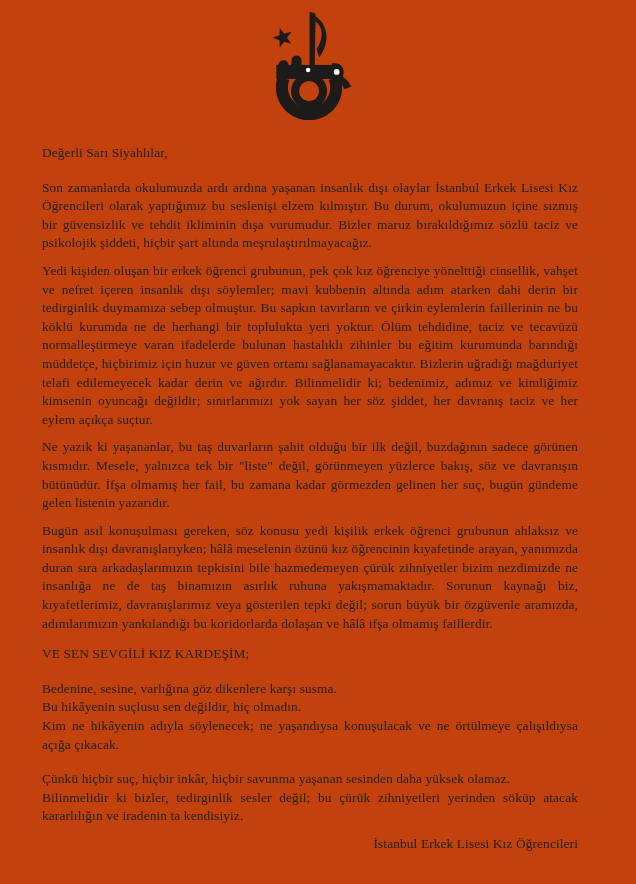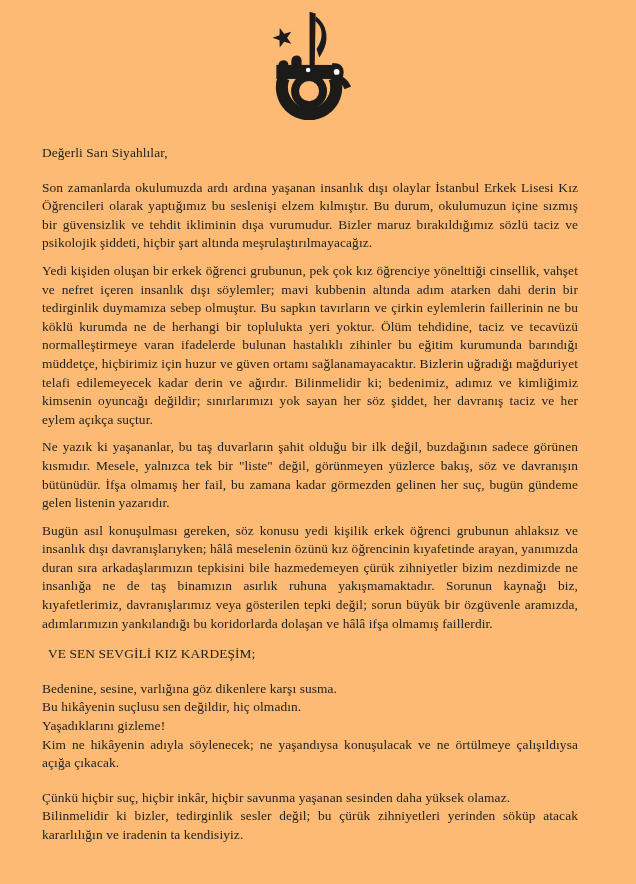--- a/index.html
+++ b/index.html
@@ -12,21 +12,21 @@
     height: 884px;
     overflow: hidden;
     font-family: "Liberation Serif", "DejaVu Serif", serif;
     color: #222220;
   }
   .page {
     box-sizing: border-box;
     width: 636px;
     height: 884px;
     padding: 8px 58px 0 42px;
-    background: #fdba74;
+    background: #c2410c;
   }
   .logo-wrap {
     text-align: center;
     height: 112px;
     margin-bottom: 24px;
   }
   .logo-wrap svg { display: inline-block; }
   .letter {
     font-size: 13.4px;
     line-height: 18.6px;
@@ -35,21 +35,21 @@
   }
   .salutation {
     text-align: left;
     margin: 0 0 16px 0;
   }
   p.body-par {
     margin: 0 0 9px 0;
   }
   .section-heading {
     text-align: left;
-    margin: 12px 0 15px 6px;
+    margin: 12px 0 15px 0;
   }
   .line-block { margin: 16px 0 9px 0; }
   .line-block .line { text-align: justify; }
   .signature {
     text-align: right;
     margin-top: 5px;
   }
 </style>
 </head>
 <body>
@@ -94,24 +94,24 @@
 
     <p class="body-par">Ne yazık ki yaşananlar, bu taş duvarların şahit olduğu bir ilk değil, buzdağının sadece görünen kısmıdır. Mesele, yalnızca tek bir "liste" değil, görünmeyen yüzlerce bakış, söz ve davranışın bütünüdür. İfşa olmamış her fail, bu zamana kadar görmezden gelinen her suç, bugün gündeme gelen listenin yazarıdır.</p>
 
     <p class="body-par">Bugün asıl konuşulması gereken, söz konusu yedi kişilik erkek öğrenci grubunun ahlaksız ve insanlık dışı davranışlarıyken; hâlâ meselenin özünü kız öğrencinin kıyafetinde arayan, yanımızda duran sıra arkadaşlarımızın tepkisini bile hazmedemeyen çürük zihniyetler bizim nezdimizde ne insanlığa ne de taş binamızın asırlık ruhuna yakışmamaktadır. Sorunun kaynağı biz, kıyafetlerimiz, davranışlarımız veya gösterilen tepki değil; sorun büyük bir özgüvenle aramızda, adımlarımızın yankılandığı bu koridorlarda dolaşan ve hâlâ ifşa olmamış faillerdir.</p>
 
     <div class="section-heading">VE SEN SEVGİLİ KIZ KARDEŞİM;</div>
 
     <div class="line-block">
       <div class="line">Bedenine, sesine, varlığına göz dikenlere karşı susma.</div>
       <div class="line">Bu hikâyenin suçlusu sen değildir, hiç olmadın.</div>
-      <div class="line">Yaşadıklarını gizleme!</div>
       <div class="line">Kim ne hikâyenin adıyla söylenecek; ne yaşandıysa konuşulacak ve ne örtülmeye çalışıldıysa açığa çıkacak.</div>
     </div>
 
     <div class="line-block">
       <div class="line">Çünkü hiçbir suç, hiçbir inkâr, hiçbir savunma yaşanan sesinden daha yüksek olamaz.</div>
       <div class="line">Bilinmelidir ki bizler, tedirginlik sesler değil; bu çürük zihniyetleri yerinden söküp atacak kararlılığın ve iradenin ta kendisiyiz.</div>
     </div>
 
+    <div class="signature">İstanbul Erkek Lisesi Kız Öğrencileri</div>
 
   </div>
 </div>
 
 </body></html>

